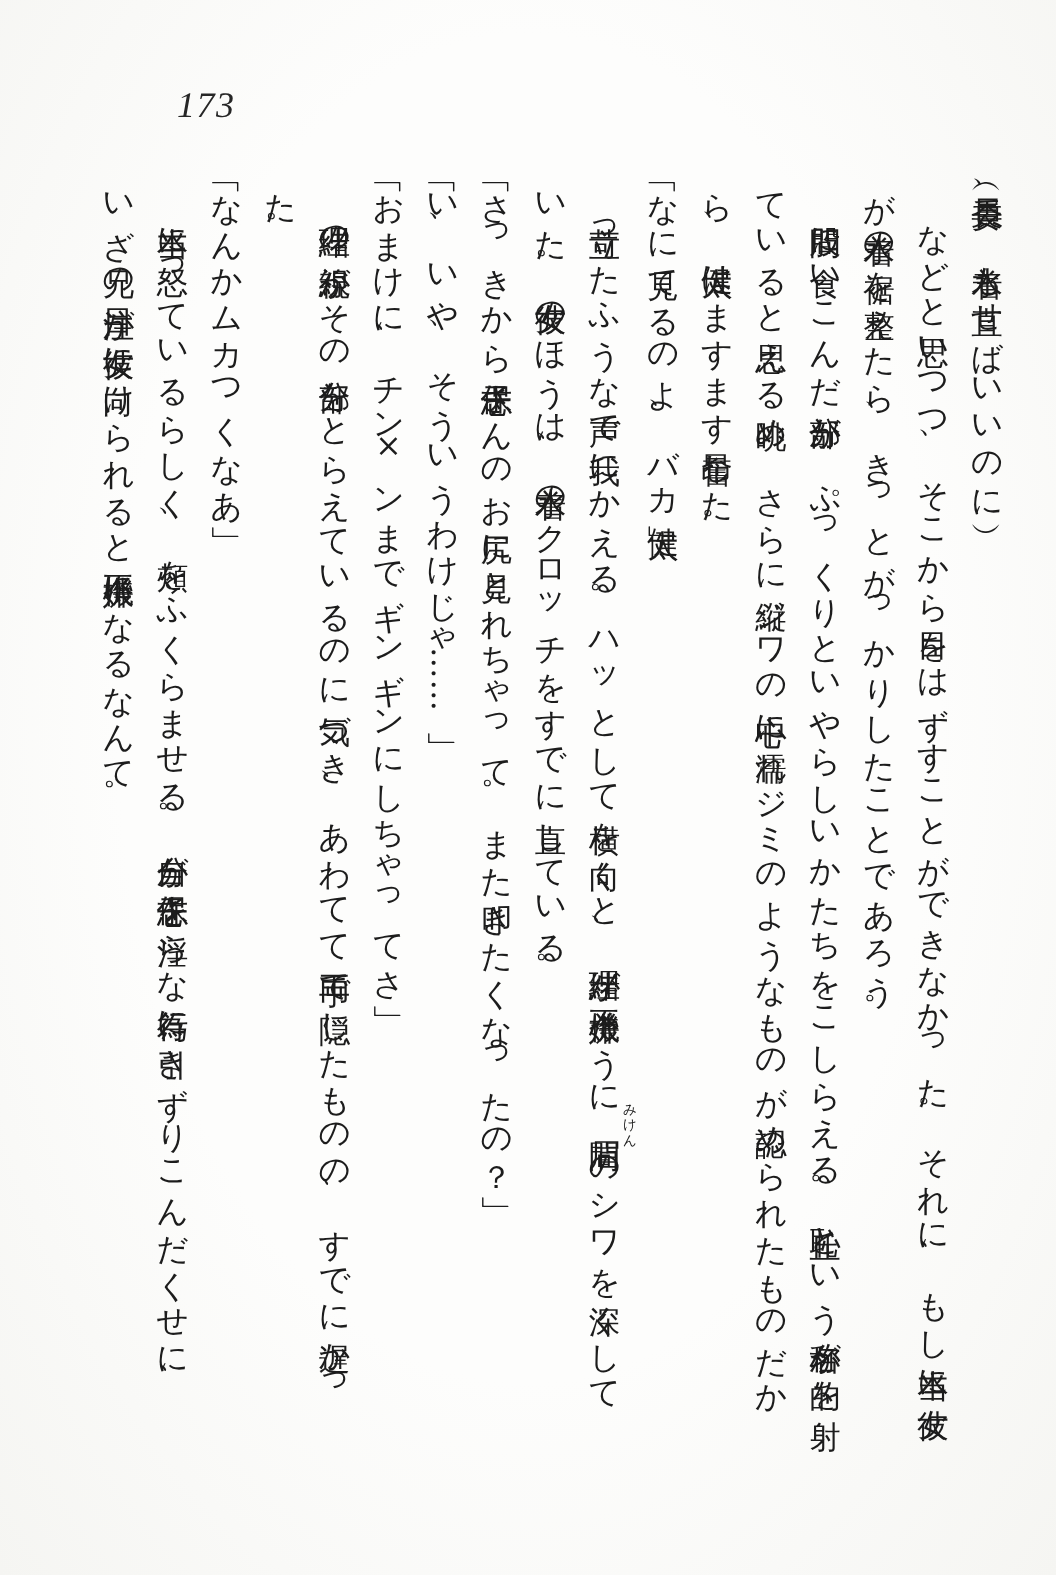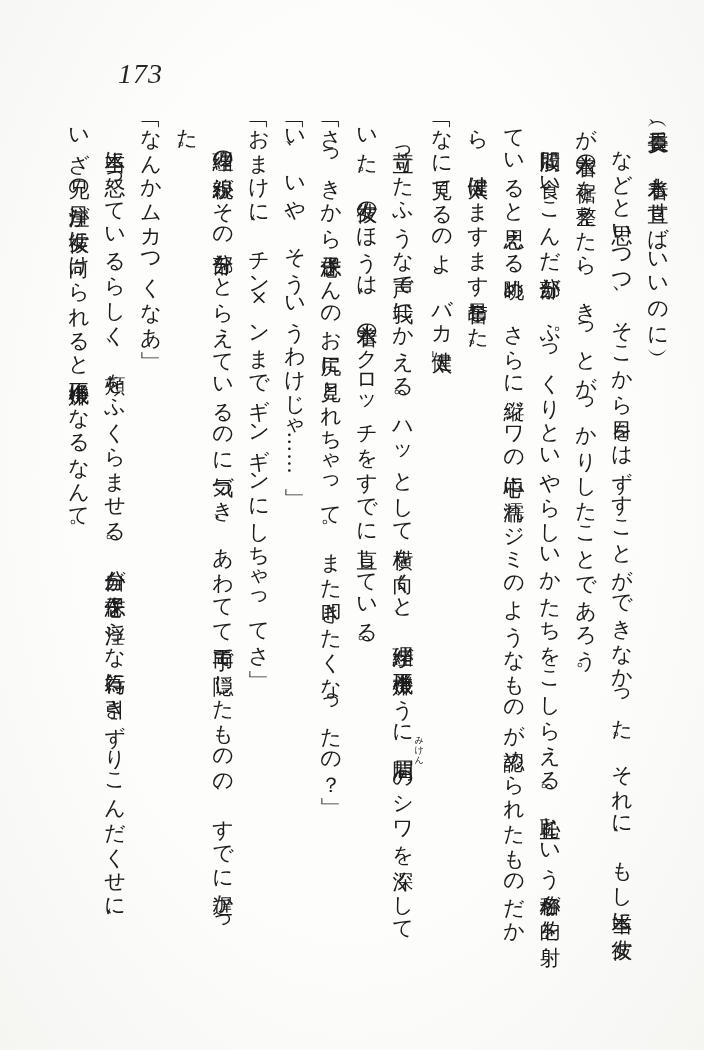--- a/index.html
+++ b/index.html
@@ -17,21 +17,21 @@
   .page {
     position: absolute;
     inset: 0;
   }
   .page-number {
     position: absolute;
     top: 58px;
     left: 118px;
     font-family: "Liberation Serif", "DejaVu Serif", serif;
     font-style: italic;
-    font-size: 28px;
+    font-size: 24px;
     letter-spacing: 1px;
     color: #262626;
   }
   .text-block {
     position: absolute;
     top: 114px;
     right: 28px;
     width: 624px;
     height: 834px;
     writing-mode: vertical-rl;

